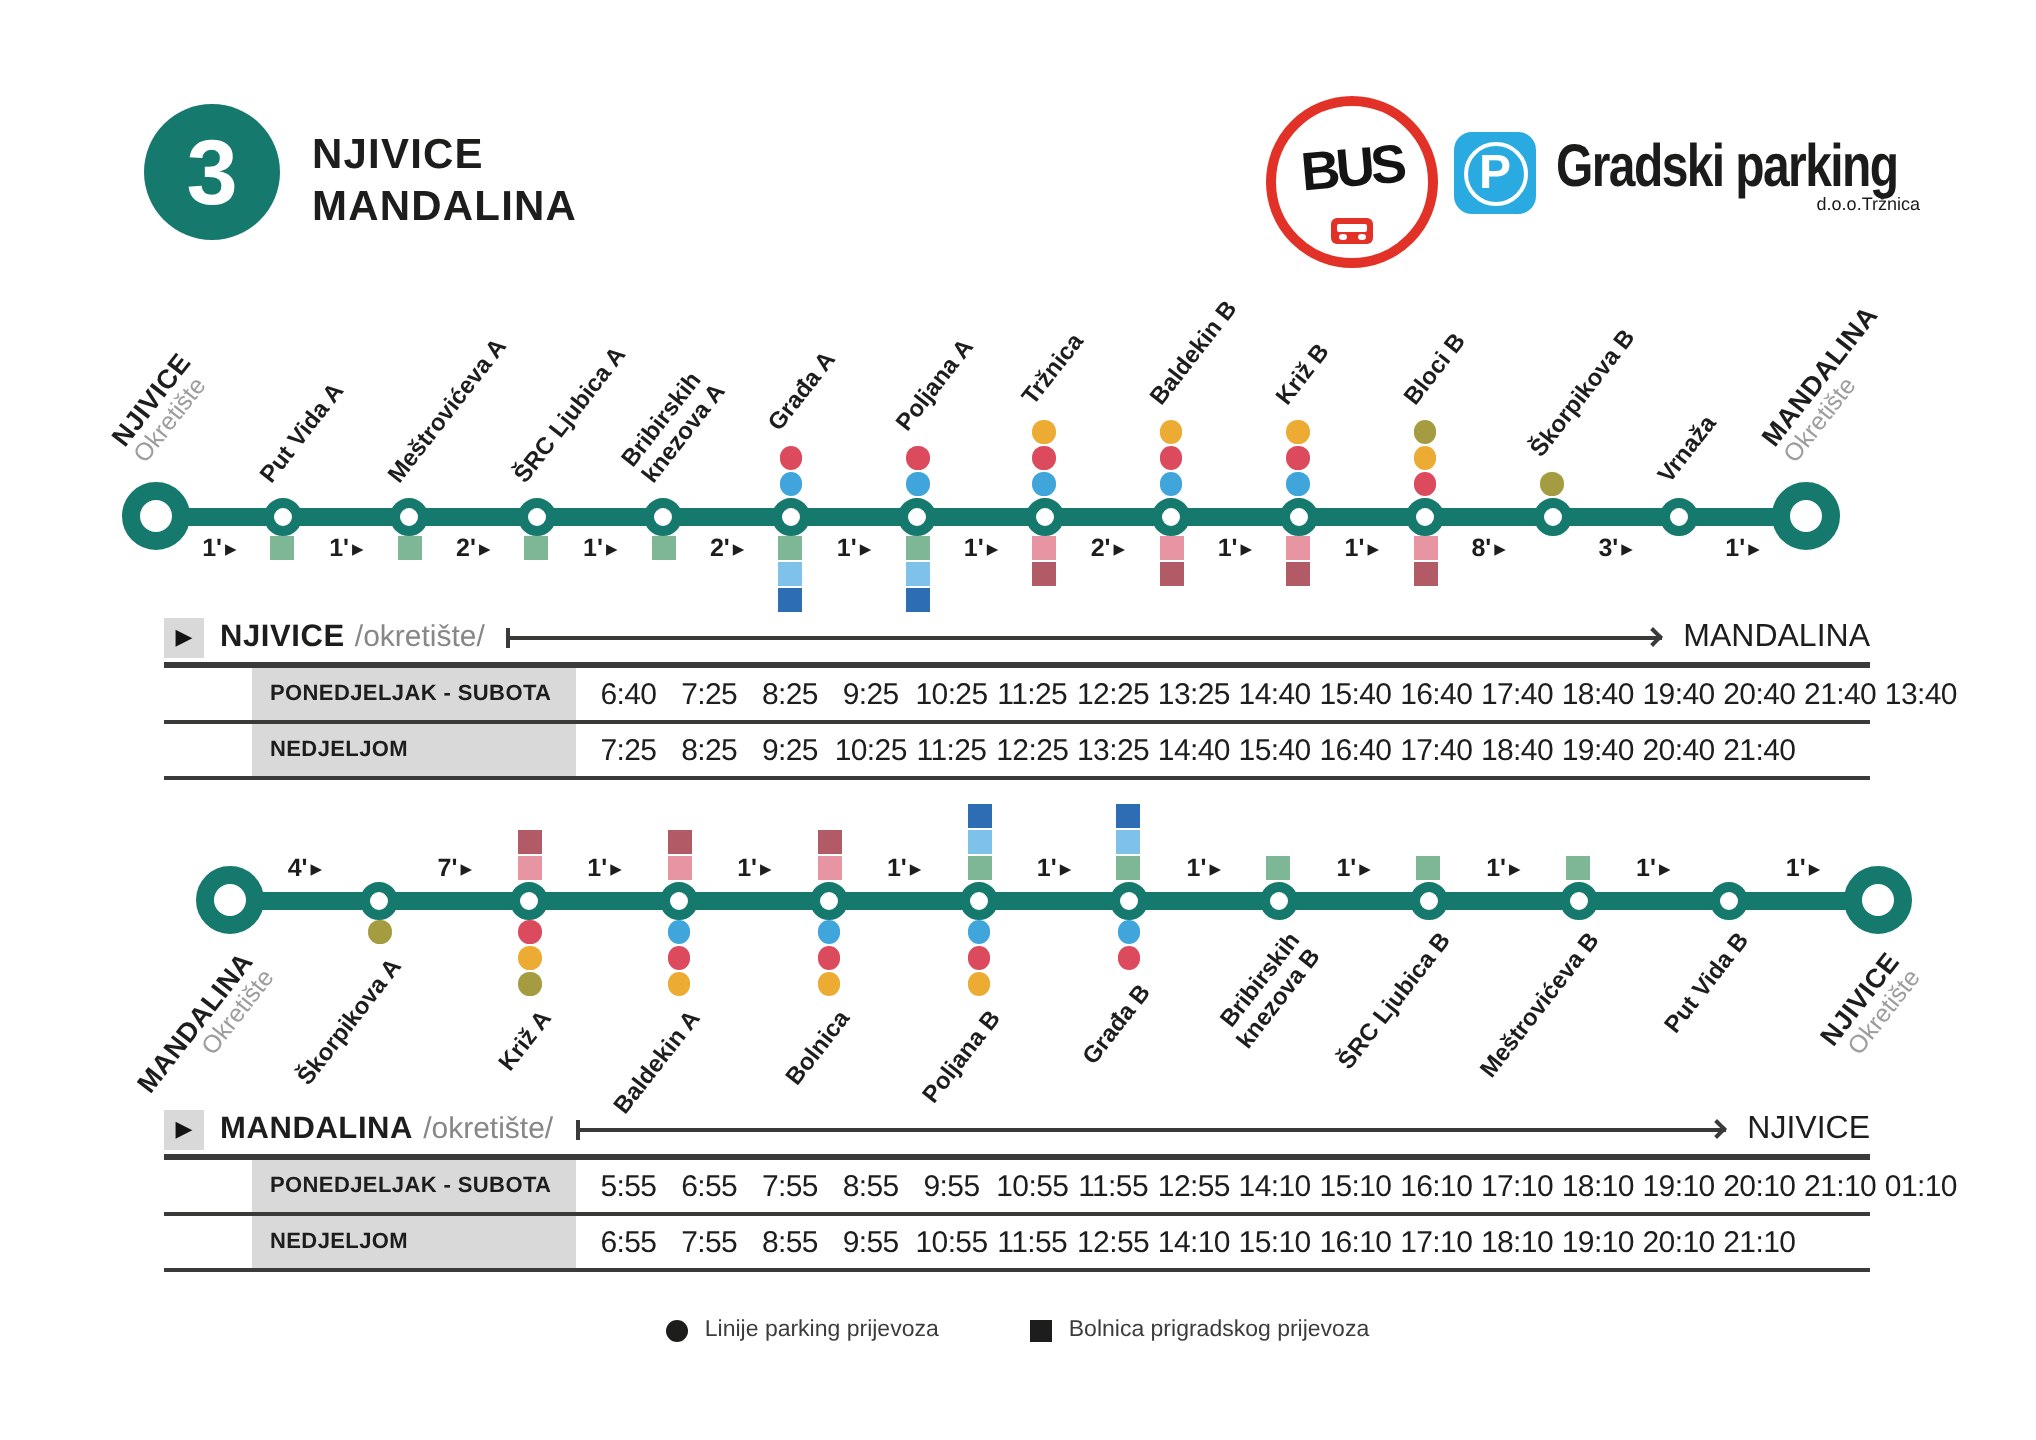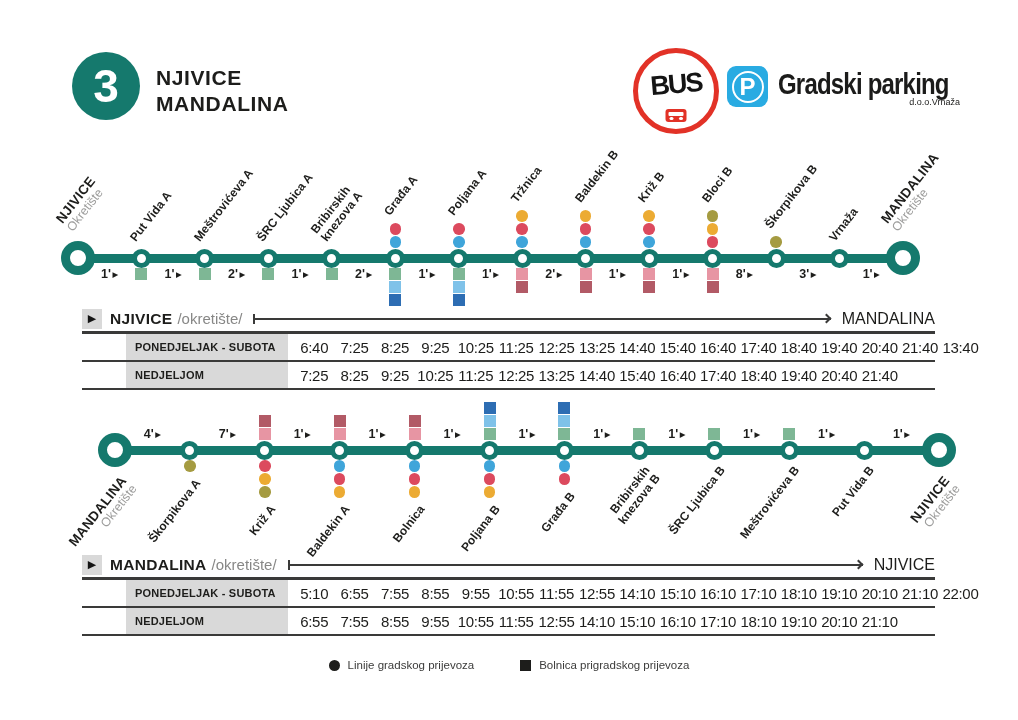--- a/index.html
+++ b/index.html
@@ -95,21 +95,21 @@
     <div class="bus-van"></div>
   </div>
 
   <div class="gp">
     <div class="gp-icon">
       <div class="gp-ring"></div>
       <div class="gp-p">P</div>
     </div>
     <div class="gp-text">
       <div class="gp-name">Gradski parking</div>
-      <div class="gp-sub">d.o.o.Vrnaža</div>
+      <div class="gp-sub">d.o.o.Tržnica</div>
     </div>
   </div>
 
   <div class="route-layer" id="route-top">
       <div class="route-line" style="left: 78px; top: 253.5px; width: 825px;"></div>
       <div class="stop terminal" style="left: 61px; top: 241px;"></div>
       <div class="anchor" style="left: 75px; top: 234px;">
         <div class="stop-label up"><span class="t-name">NJIVICE</span><br><span class="t-sub">Okretište</span></div>
       </div>
       <div class="stop" style="left: 131.962px; top: 248.5px;"></div>
@@ -361,37 +361,37 @@
       <div class="tt-header">
         <span class="tri-box">▶</span>
         <span class="tt-from">MANDALINA</span>
         <span class="tt-sub">/okretište/</span>
         <span class="tt-line"></span>
         <span class="tt-to">NJIVICE</span>
       </div>
       <div class="tt-row">
         <div class="tt-label">PONEDJELJAK - SUBOTA</div>
         <div class="tt-times">
-          <div class="tt-time">5:10</div>
+          <div class="tt-time">5:55</div>
           <div class="tt-time">6:55</div>
           <div class="tt-time">7:55</div>
           <div class="tt-time">8:55</div>
           <div class="tt-time">9:55</div>
           <div class="tt-time">10:55</div>
           <div class="tt-time">11:55</div>
           <div class="tt-time">12:55</div>
           <div class="tt-time">14:10</div>
           <div class="tt-time">15:10</div>
           <div class="tt-time">16:10</div>
           <div class="tt-time">17:10</div>
           <div class="tt-time">18:10</div>
           <div class="tt-time">19:10</div>
           <div class="tt-time">20:10</div>
           <div class="tt-time">21:10</div>
-          <div class="tt-time">22:00</div>
+          <div class="tt-time">01:10</div>
         </div>
       </div>
       <div class="tt-row">
         <div class="tt-label">NEDJELJOM</div>
         <div class="tt-times">
           <div class="tt-time">6:55</div>
           <div class="tt-time">7:55</div>
           <div class="tt-time">8:55</div>
           <div class="tt-time">9:55</div>
           <div class="tt-time">10:55</div>
@@ -405,21 +405,21 @@
           <div class="tt-time">19:10</div>
           <div class="tt-time">20:10</div>
           <div class="tt-time">21:10</div>
         </div>
       </div>
     </div>
 
   <div class="legend">
     <div class="legend-item">
       <span class="legend-dot"></span>
-      <span>Linije gradskog prijevoza</span>
+      <span>Linije parking prijevoza</span>
     </div>
     <div class="legend-item">
       <span class="legend-sq"></span>
       <span>Bolnica prigradskog prijevoza</span>
     </div>
   </div>
 
 </div>
 
 </body></html>

